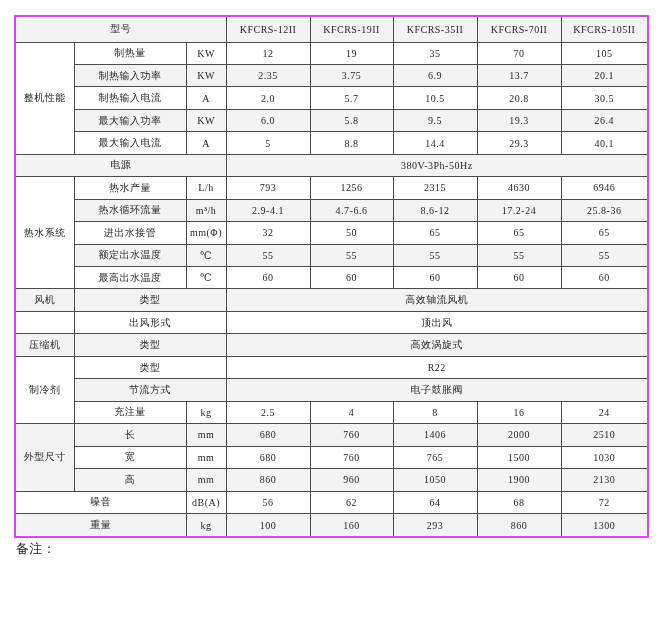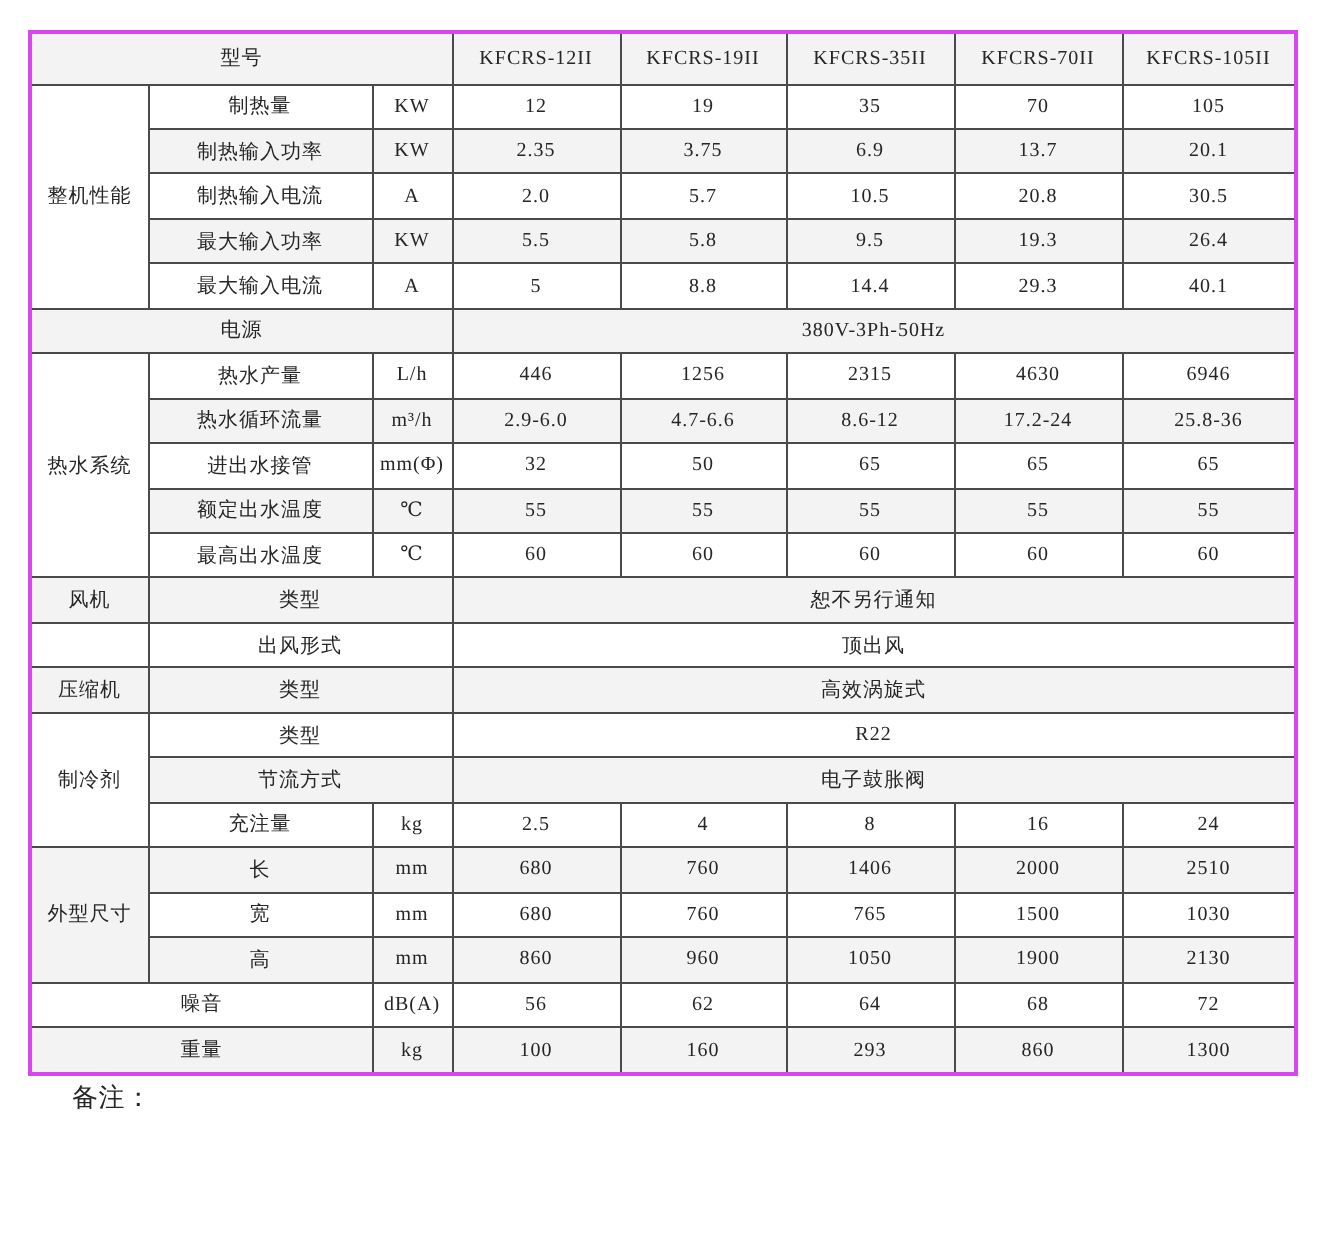--- a/index.html
+++ b/index.html
@@ -28,21 +28,21 @@
   }
   table.spec tr.hdr { height:26px; }
   tr.g > td { background:#f3f3f3; }
   td.gcell { background:#f3f3f3 !important; }
   td.wcell { background:#ffffff !important; }
 
   .notes {
     position:absolute; left:16px; top:542px; width:645px;
     font-size:13px; line-height:13px;
   }
-  .notes .line { margin-bottom:11px; white-space:nowrap; letter-spacing:0.3px;margin-left:20px; }
+  .notes .line { margin-bottom:11px; white-space:nowrap; letter-spacing:0.3px; }
 </style>
 </head>
 <body>
 
 <div class="page">
 
   <table class="spec">
     <colgroup>
       <col style="width:59px">
         <col style="width:112px">
@@ -88,21 +88,21 @@
         <td>A</td>
         <td>2.0</td>
         <td>5.7</td>
         <td>10.5</td>
         <td>20.8</td>
         <td>30.5</td>
       </tr>
       <tr class="g">
         <td>最大输入功率</td>
         <td>KW</td>
-        <td>5.5</td>
+        <td>6.0</td>
         <td>5.8</td>
         <td>9.5</td>
         <td>19.3</td>
         <td>26.4</td>
       </tr>
       <tr>
         <td>最大输入电流</td>
         <td>A</td>
         <td>5</td>
         <td>8.8</td>
@@ -113,30 +113,30 @@
 
       <tr class="g">
         <td colspan="3">电源</td>
         <td colspan="5">380V-3Ph-50Hz</td>
       </tr>
 
       <tr>
         <td rowspan="5" class="wcell">热水系统</td>
         <td>热水产量</td>
         <td>L/h</td>
-        <td>446</td>
+        <td>793</td>
         <td>1256</td>
         <td>2315</td>
         <td>4630</td>
         <td>6946</td>
       </tr>
       <tr class="g">
         <td>热水循环流量</td>
         <td>m³/h</td>
-        <td>2.9-6.0</td>
+        <td>2.9-4.1</td>
         <td>4.7-6.6</td>
         <td>8.6-12</td>
         <td>17.2-24</td>
         <td>25.8-36</td>
       </tr>
       <tr>
         <td>进出水接管</td>
         <td>mm(Φ)</td>
         <td>32</td>
         <td>50</td>
@@ -159,21 +159,21 @@
         <td>60</td>
         <td>60</td>
         <td>60</td>
         <td>60</td>
         <td>60</td>
       </tr>
 
       <tr class="g">
         <td>风机</td>
         <td colspan="2">类型</td>
-        <td colspan="5">恕不另行通知</td>
+        <td colspan="5">高效轴流风机</td>
       </tr>
       <tr>
         <td></td>
         <td colspan="2">出风形式</td>
         <td colspan="5">顶出风</td>
       </tr>
 
       <tr class="g">
         <td>压缩机</td>
         <td colspan="2">类型</td>

